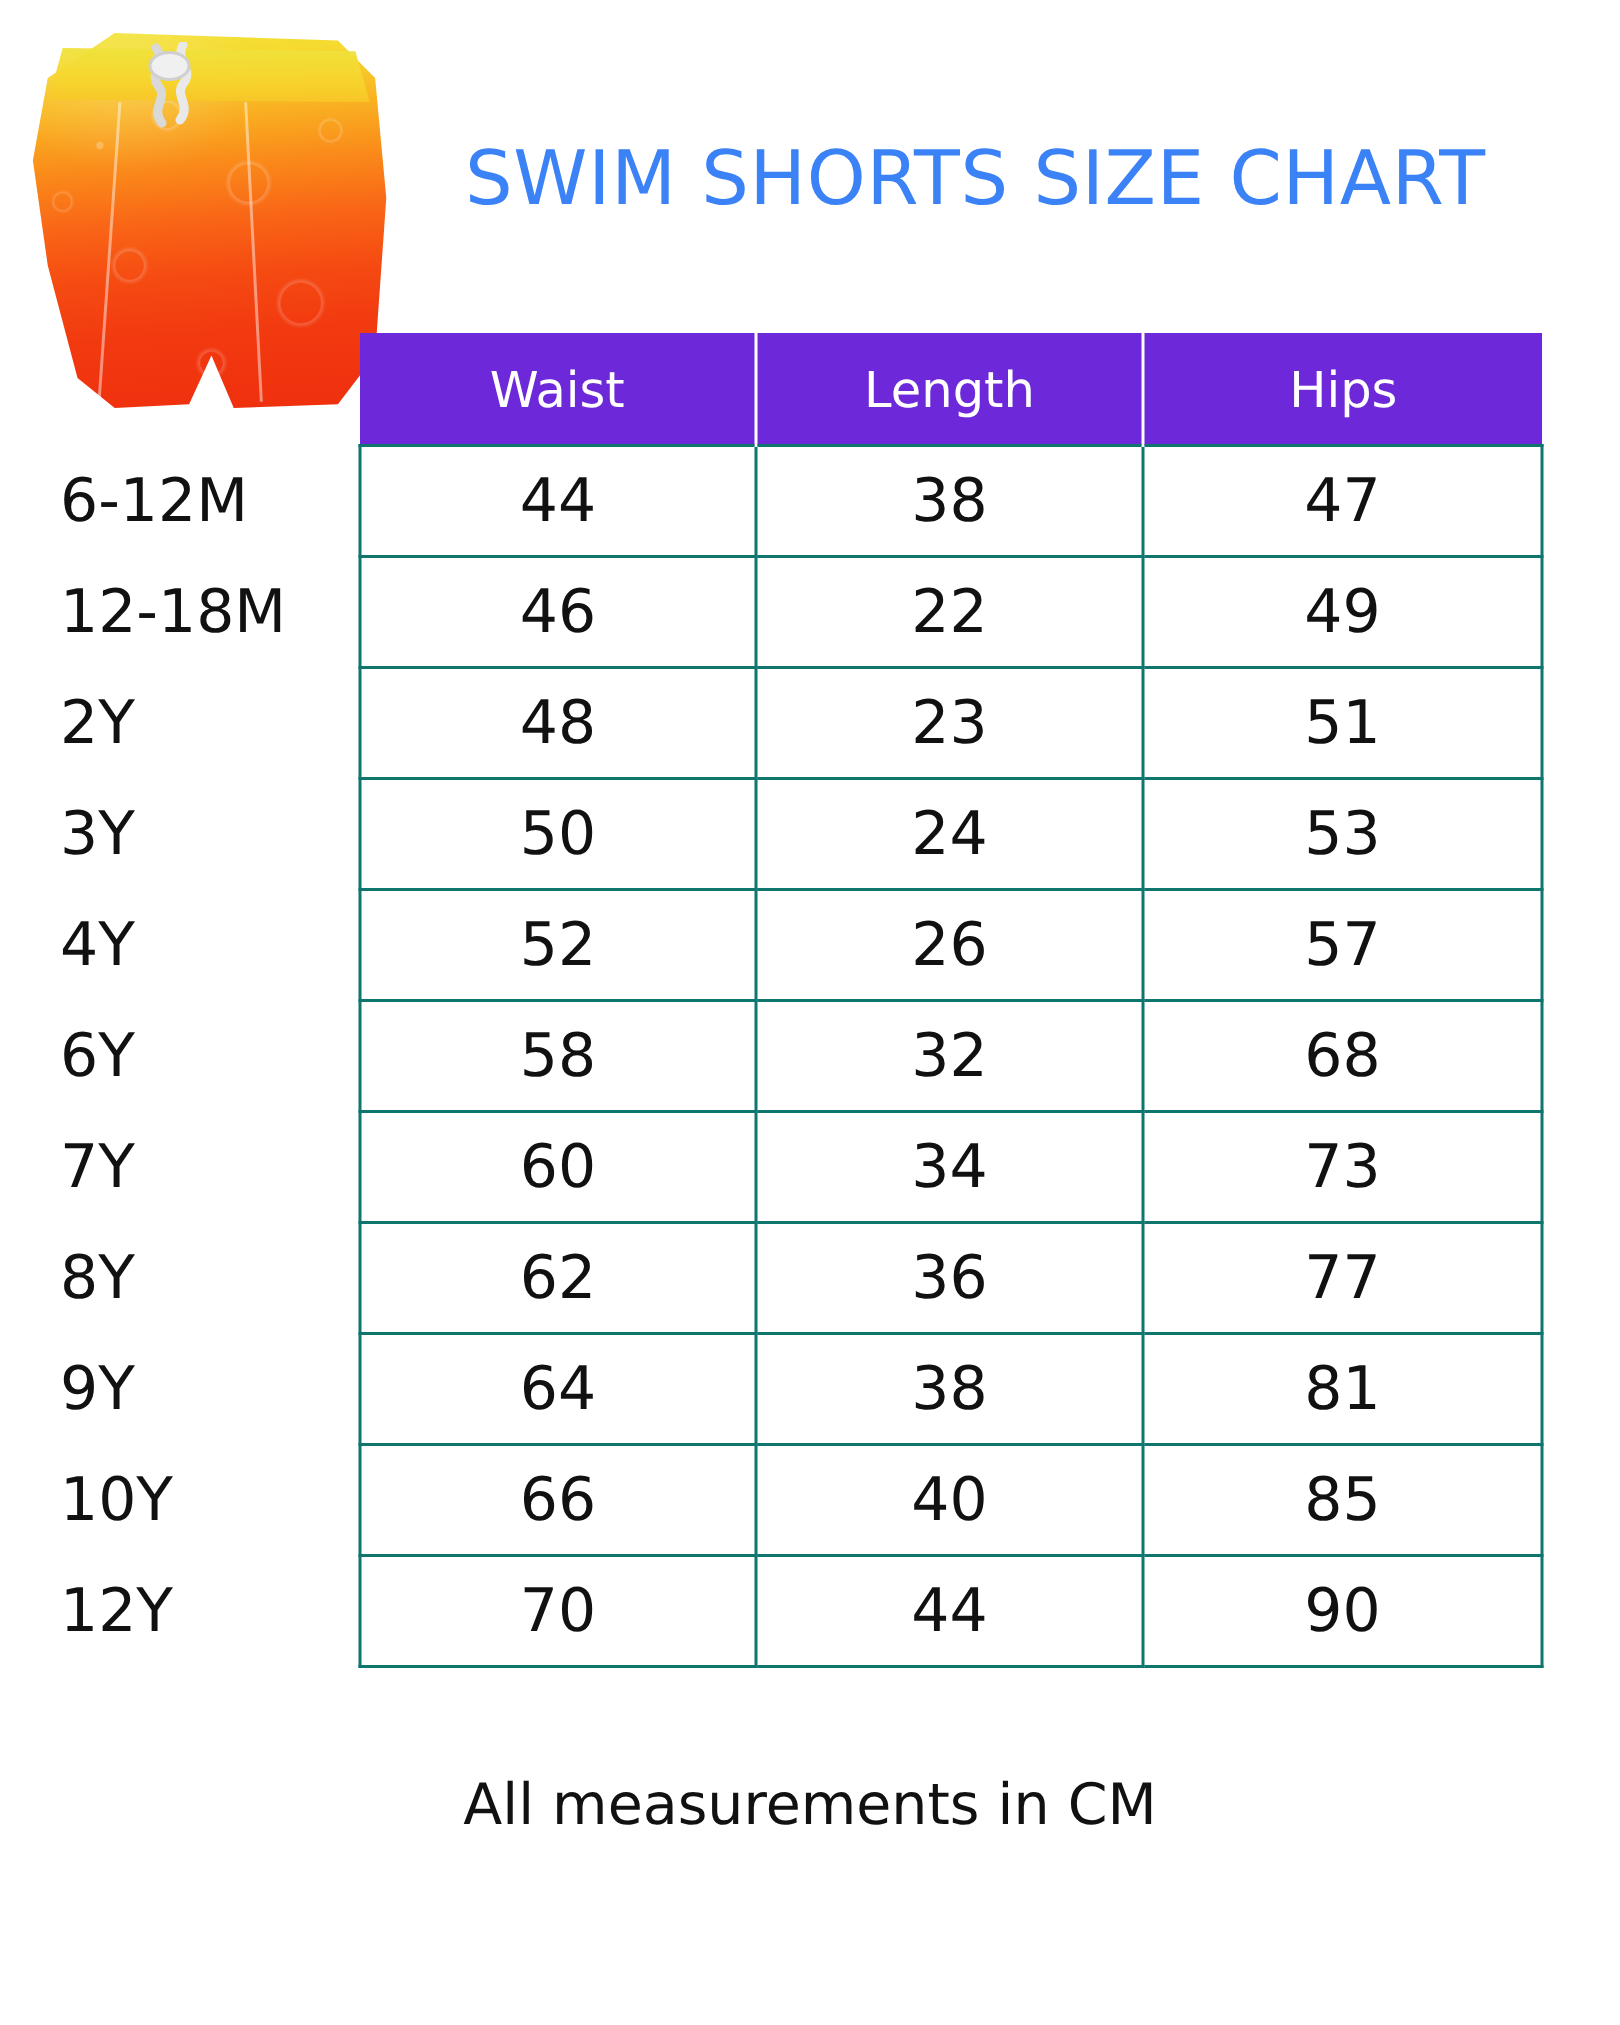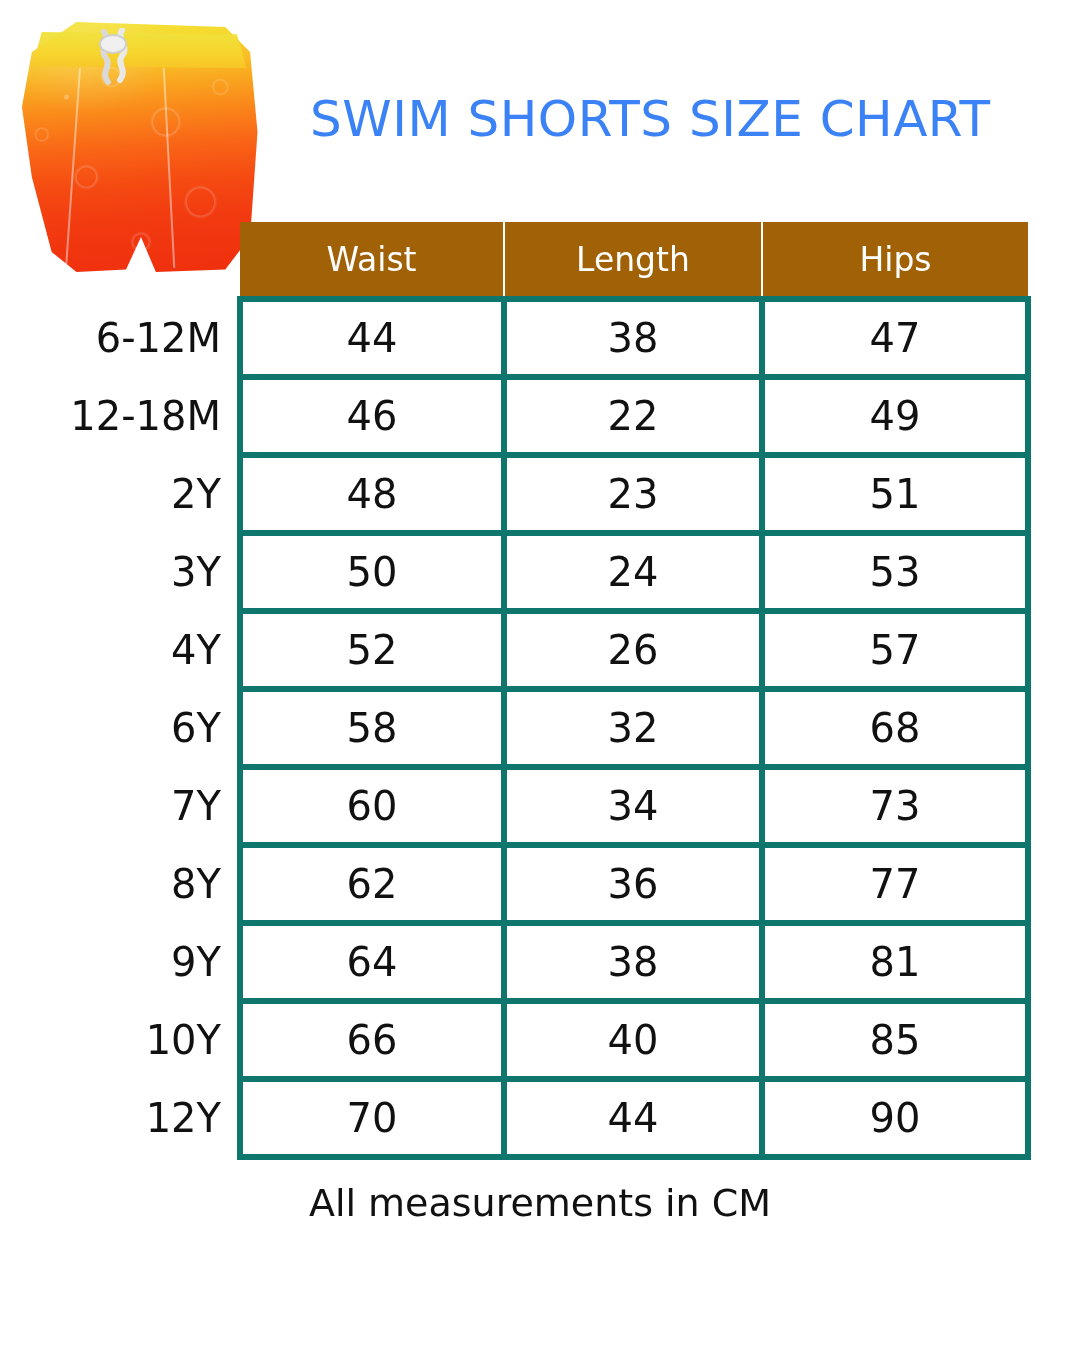--- a/index.html
+++ b/index.html
@@ -137,43 +137,43 @@
   table.size-table col.waist   { width: 264px; }
   table.size-table col.length  { width: 258px; }
   table.size-table col.hips    { width: 266px; }
 
   .size-table th, .size-table td {
     padding: 0;
     margin: 0;
   }
   .size-table thead th {
     height: 74px;
-    background: #a16207;
+    background: #6d28d9;
     color: #ffffff;
     font-weight: 400;
     font-size: 33px;
     text-align: center;
     border-right: 2px solid #ffffff;
     vertical-align: middle;
   }
   .size-table thead th:last-child { border-right: none; }
   .size-table thead th.corner {
     background: transparent;
     border: none;
   }
   .size-table tbody td {
     height: 72px;
     font-size: 40px;
     text-align: center;
     vertical-align: middle;
-    border: 6px solid #0f766e;
+    border: 2px solid #0f766e;
   }
   .size-table tbody td.rowlabel {
     border: none;
-    text-align: right;
+    text-align: left;
     padding-right: 16px;
     font-size: 40px;
     white-space: nowrap;
   }
 
   
   .footnote {
     position: absolute;
     left: 0;
     top: 1181px;

